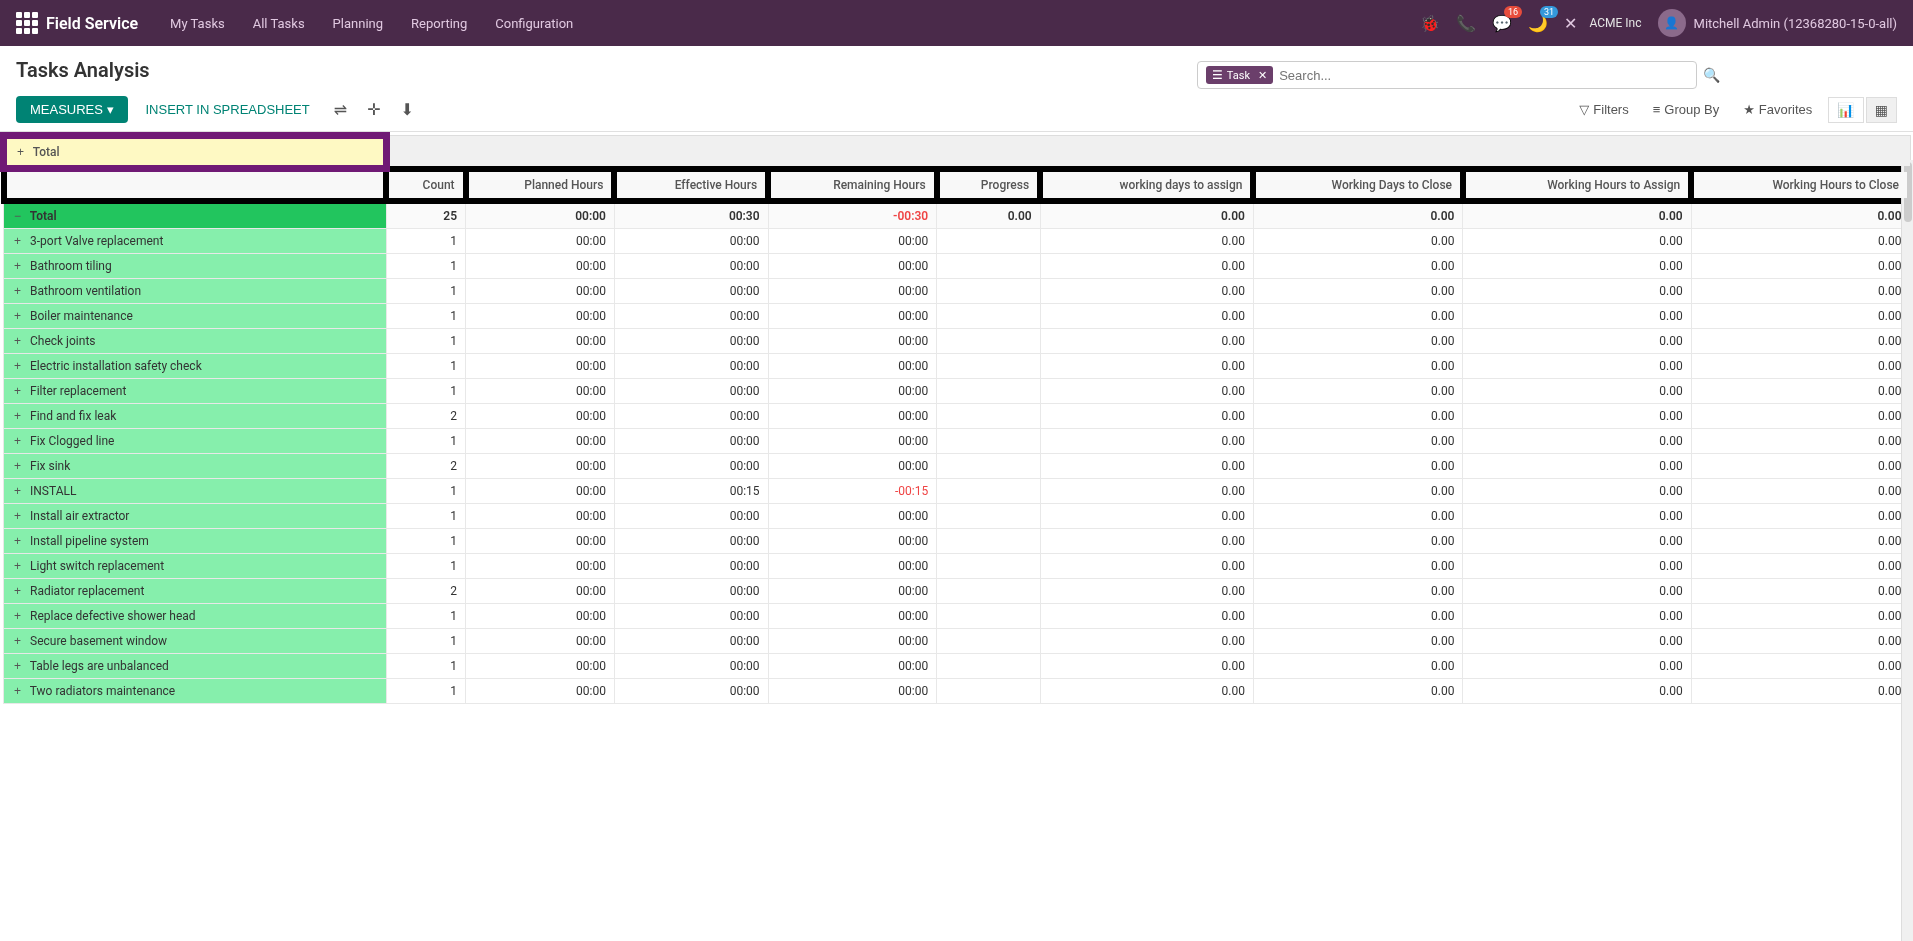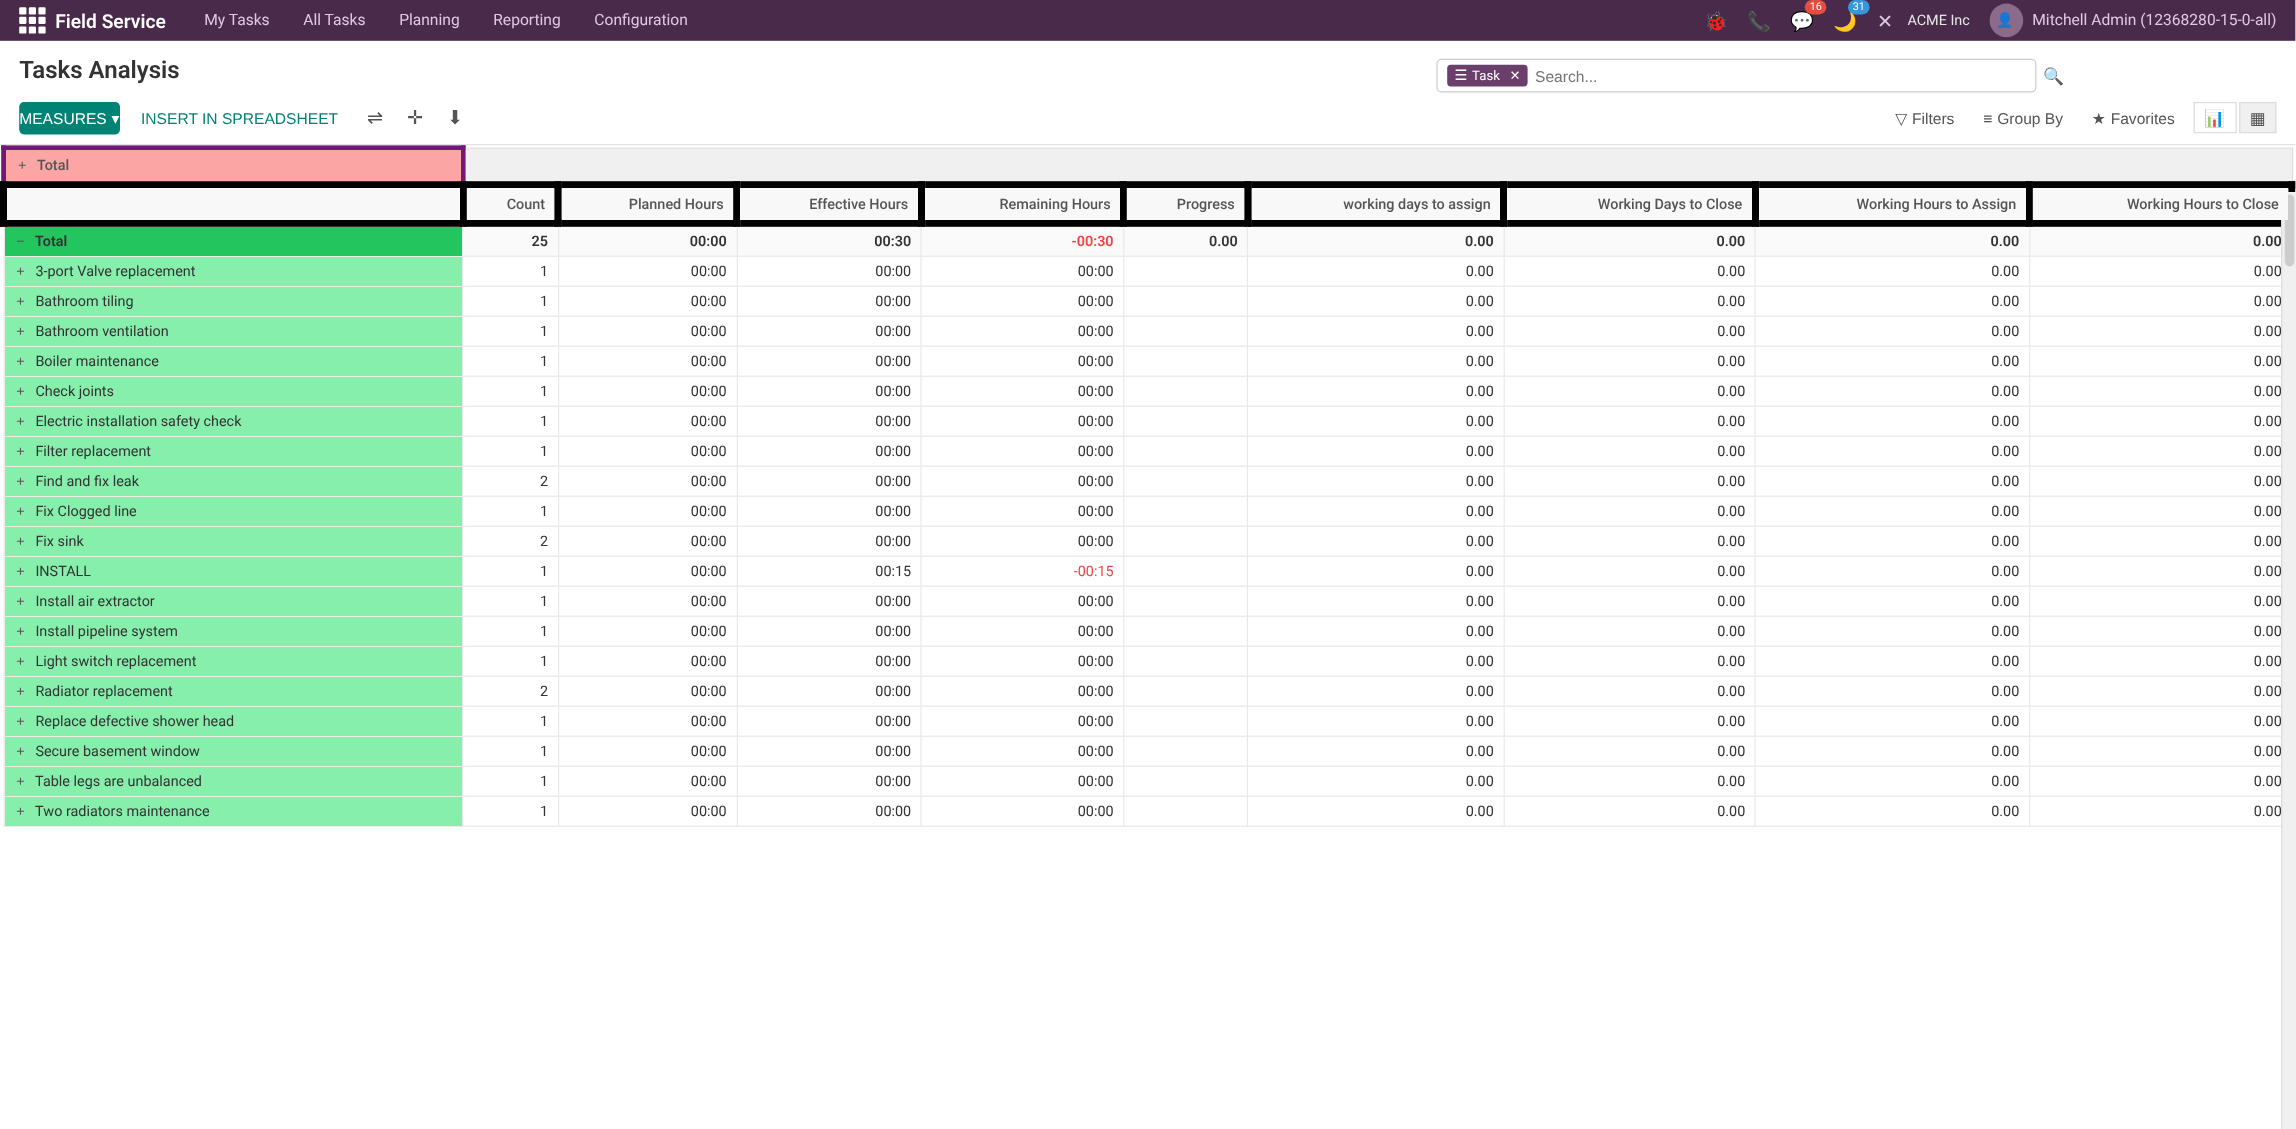--- a/index.html
+++ b/index.html
@@ -4,21 +4,21 @@
   <style>
     * { box-sizing: border-box; margin: 0; padding: 0; }
     body { font-family: -apple-system, BlinkMacSystemFont, 'Segoe UI', Roboto, sans-serif; font-size: 13px; background: #fff; color: #333; }
 
     
     .top-nav {
       background: #4a2a4a;
       color: #fff;
       display: flex;
       align-items: center;
-      height: 34px;
+      height: 46px;
       padding: 0 8px;
       gap: 4px;
     }
     .nav-logo {
       display: flex;
       align-items: center;
       gap: 8px;
       font-size: 16px;
       font-weight: 600;
       color: #fff;
@@ -103,21 +103,21 @@
       display: flex;
       align-items: center;
       gap: 8px;
       padding: 4px 16px 8px;
       border-bottom: 1px solid #e0e0e0;
     }
     .btn-measures {
       background: #008374;
       color: #fff;
       border: none;
-      padding: 6px 0;
+      padding: 6px 14px;
       border-radius: 4px;
       cursor: pointer;
       font-size: 13px;
       font-weight: 500;
       display: flex;
       align-items: center;
       gap: 4px;
     }
     .btn-insert {
       background: transparent;
@@ -356,21 +356,21 @@
       <button class="view-btn">📊</button>
       <button class="view-btn active">▦</button>
     </div>
   </div>
 </div>
 
 <div class="table-container">
   <table>
     <thead>
       <tr>
-        <th colspan="1" style="text-align:left; background:#fca5a5; border:4px solid #701a75; padding:6px 8px;">
+        <th colspan="1" style="text-align:left; background:#fef9c3; border:7px solid #701a75; padding:6px 8px;">
           <button class="expand-btn">+</button>
           <span>Total</span>
         </th>
         <th colspan="9" style="background:#f0f0f0; border:1px solid #ddd;"></th>
       </tr>
       <tr>
         <th class="col-name"></th>
         <th class="col-num">Count</th>
         <th class="col-num">Planned Hours</th>
         <th class="col-num">Effective Hours</th>

